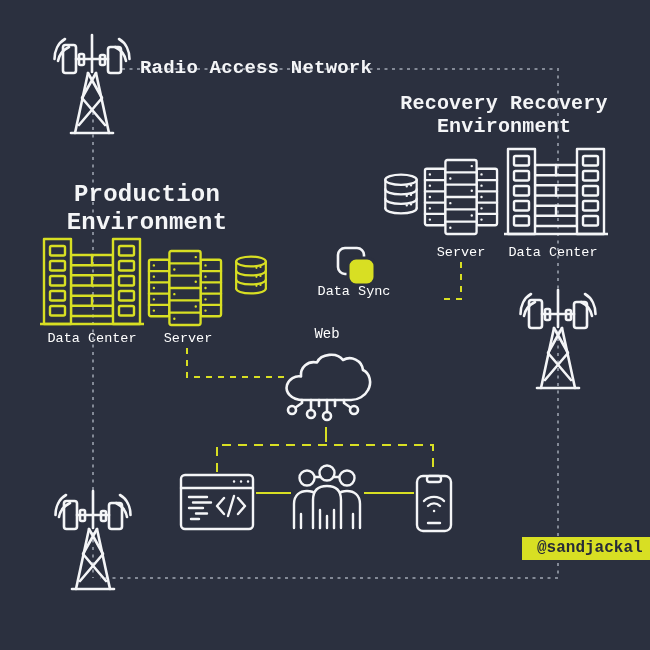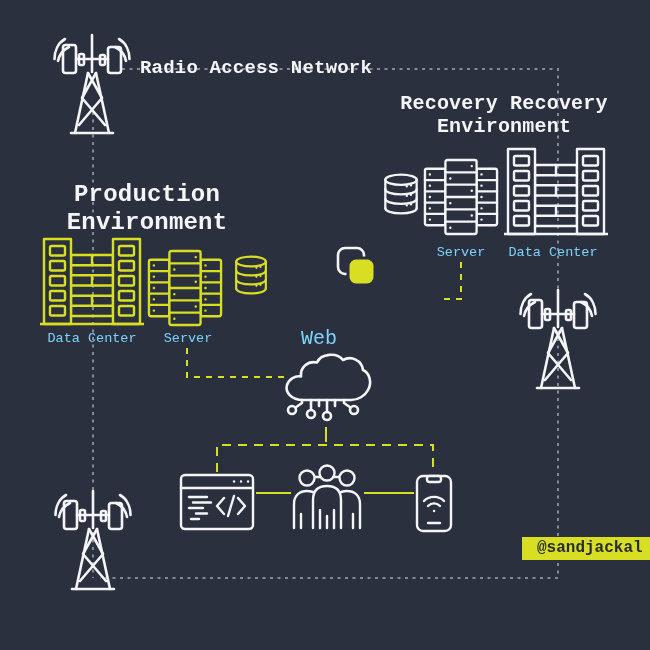--- a/index.html
+++ b/index.html
@@ -15,21 +15,21 @@
   }
   .abs{position:absolute;}
   svg.icon{position:absolute;overflow:visible;}
   .white-ic{color:var(--white);}
   .yellow-ic{color:var(--accent);}
   .title{
     position:absolute;color:var(--white);font-weight:700;line-height:1.16;
     text-align:center;letter-spacing:.2px;
   }
   .label{
-    position:absolute;color:#7dd3fc;font-size:13.5px;line-height:1.25;
+    position:absolute;color:#ffffff;font-size:13.5px;line-height:1.25;
     text-align:center;transform:translateX(-50%);width:110px;
   }
   .label.narrow{width:84px;}
   .label.xnarrow{width:70px;}
   #watermark{
     position:absolute;left:522px;top:537px;background:var(--accent);
     color:#272b38;font-weight:700;font-size:16px;padding:2px 11px 3px 15px;
     white-space:nowrap;
   }
 </style>
@@ -204,22 +204,23 @@
   <svg class="icon yellow-ic" style="left:233px;top:254px" width="36" height="42">
       <use href="#sym-database"></use>
     </svg>
   <div class="label" style="left:92px;top:331px">Data Center</div>
   <div class="label" style="left:188px;top:331px">Server</div>
 
   <svg class="icon" style="left:336px;top:246px" width="40" height="44" viewBox="0 0 40 44">
     <rect x="2" y="2" width="26" height="26" rx="7" fill="none" stroke="var(--white)" stroke-width="2.6"></rect>
     <rect x="12" y="12" width="27" height="27" rx="8" fill="var(--accent)" stroke="#2b303f" stroke-width="3"></rect>
   </svg>
-
-  <div class="label" style="left:319px;top:326px;font-size:20px">Web</div>
+  <div class="label" style="left:354px;top:284px">Data Sync</div>
+
+  <div class="label" style="left:327px;top:326px;font-size:14px">Web</div>
   <svg class="icon white-ic" style="left:281px;top:348px" width="92" height="82">
       <use href="#sym-cloud"></use>
     </svg>
 
   <svg class="icon white-ic" style="left:179px;top:473px" width="76" height="58">
       <use href="#sym-browser"></use>
     </svg>
   <svg class="icon white-ic" style="left:291px;top:464px" width="72" height="66">
       <use href="#sym-users"></use>
     </svg>

